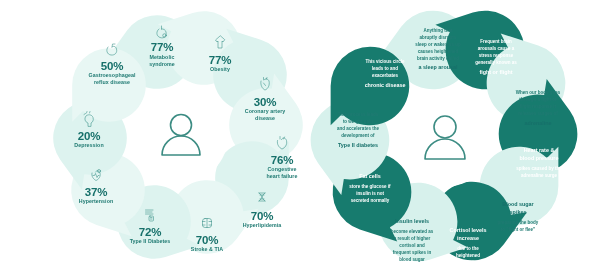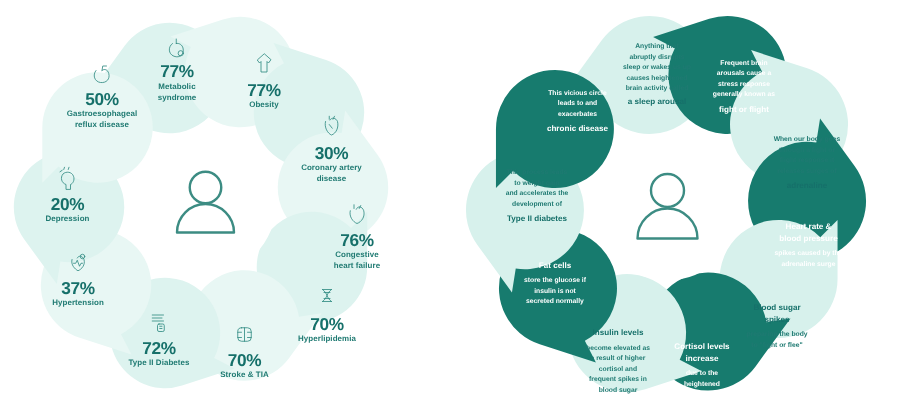--- a/index.html
+++ b/index.html
@@ -18,21 +18,21 @@
   .canvas {
     position: relative;
     width: 600px;
     height: 278px;
   }
   .panel {
     position: absolute;
     top: 0;
     height: 278px;
   }
-  #panel-left  { left: 0px;   width: 300px; }
+  #panel-left  { left: 0px;   width: 300px; padding-left: 44px; }
   #panel-right { left: 300px; width: 300px; }
 
   svg.wheel {
     display: block;
     width: 100%;
     height: 100%;
   }
 
   
   .petal-light { fill: #ddf3ef; }

